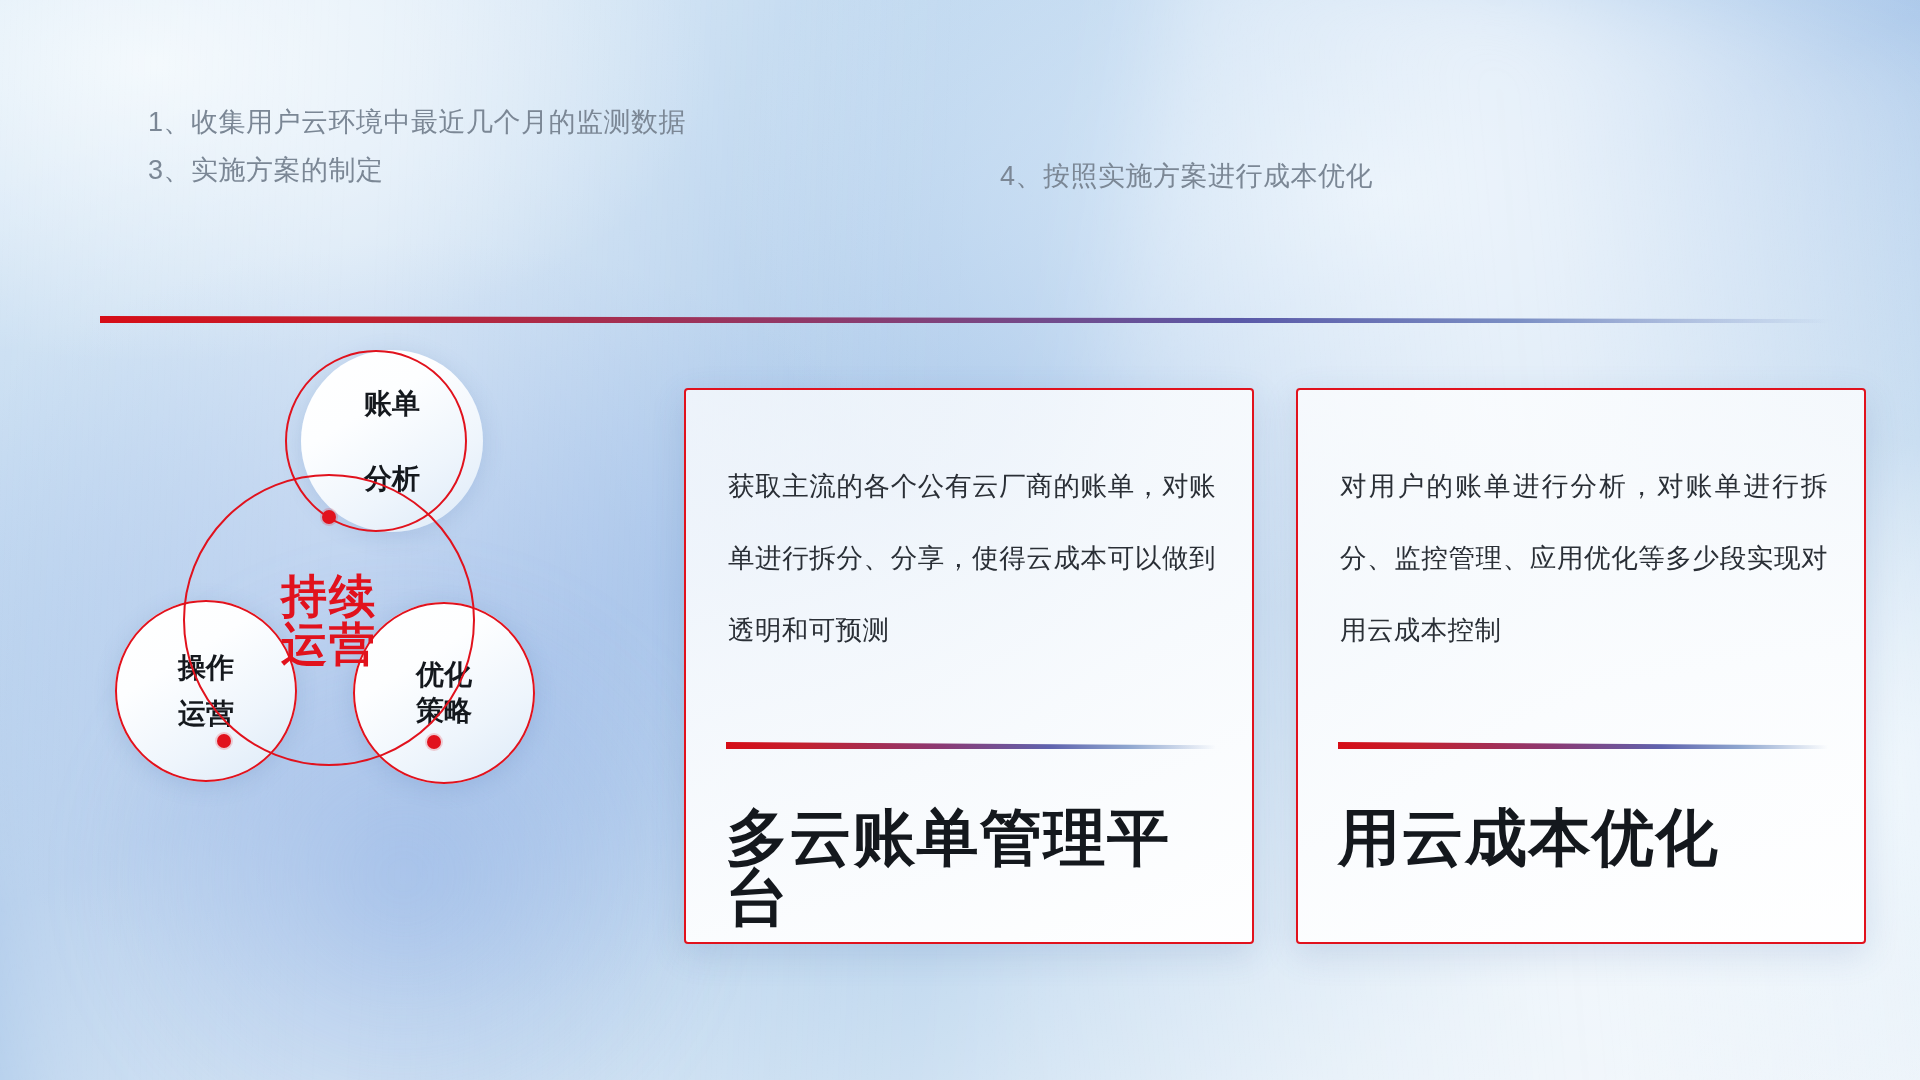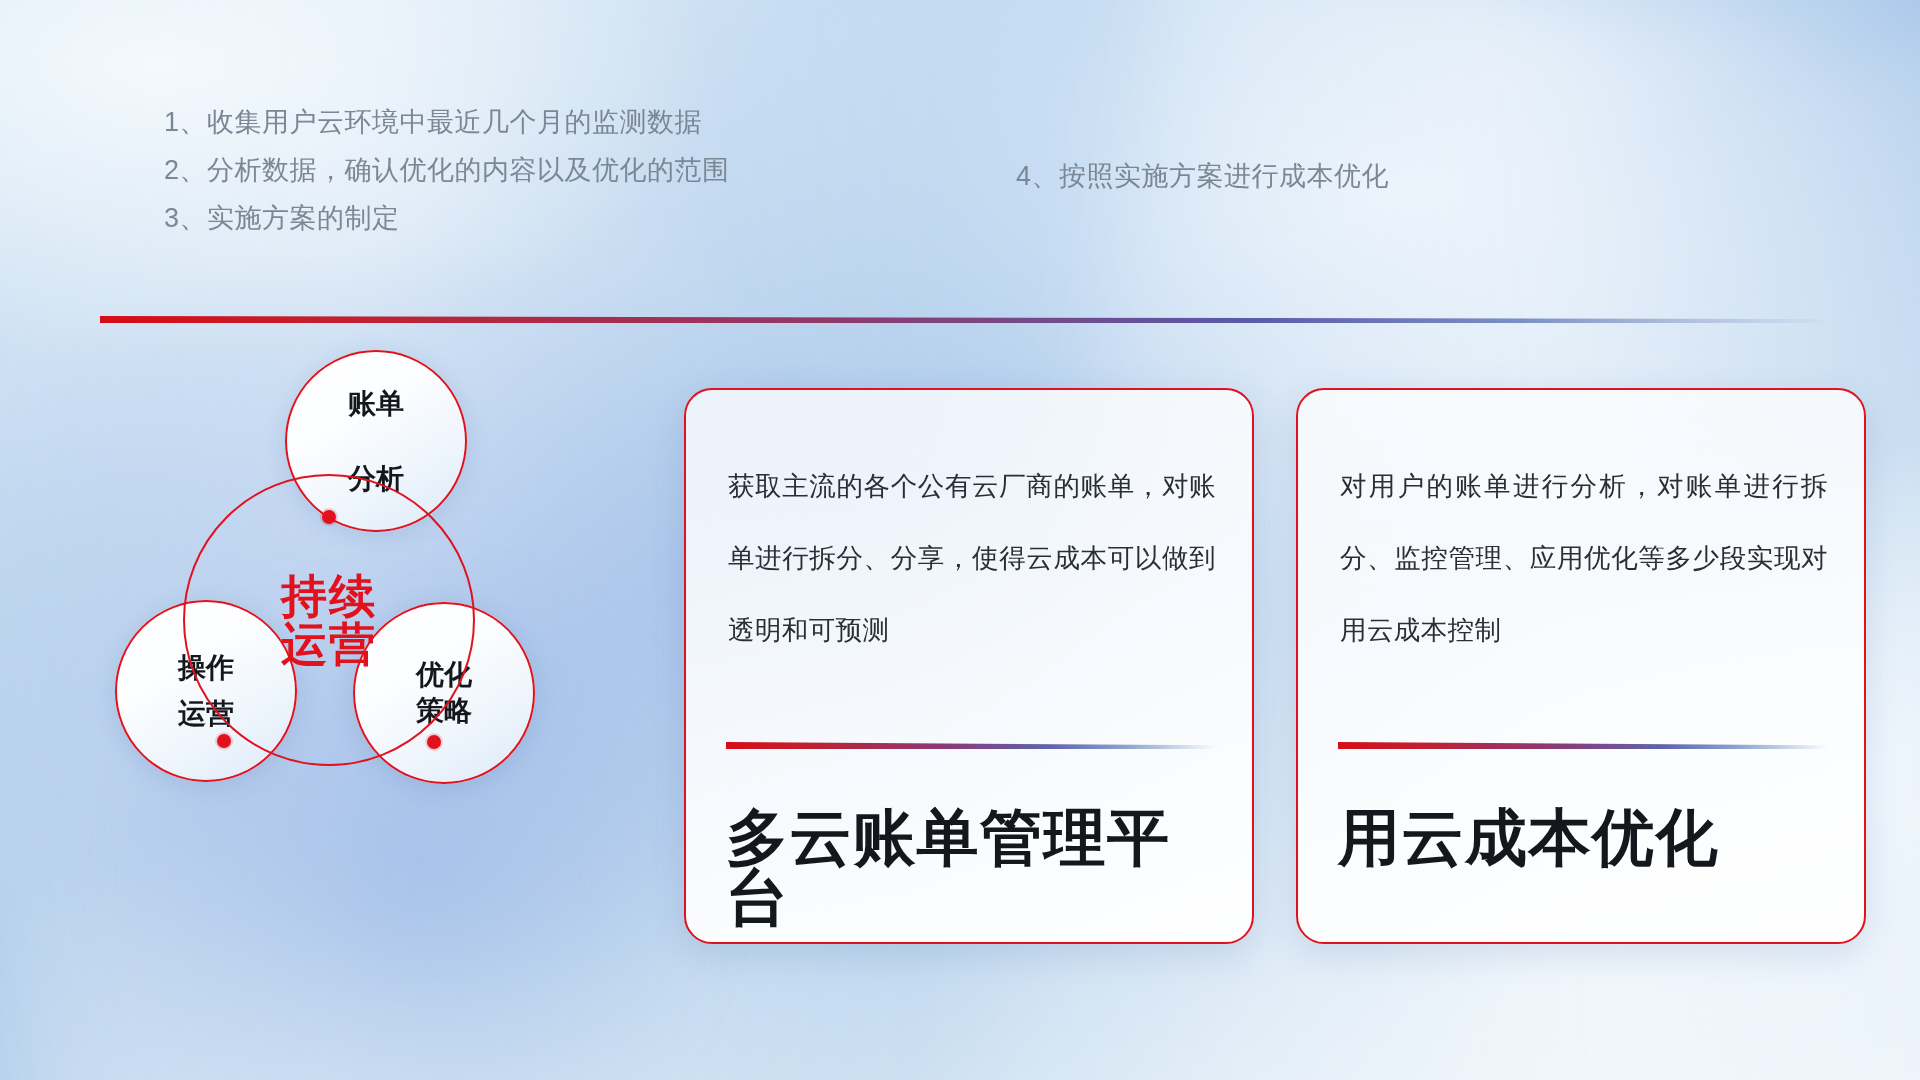--- a/index.html
+++ b/index.html
@@ -60,21 +60,21 @@
   .steps {
     position: absolute;
     color: #7b8795;
     font-size: 27px;
     line-height: 48px;
     letter-spacing: 0.5px;
     white-space: nowrap;
   }
   #steps-left  { left: 148px; top: 98px; }
   #steps-right { left: 1000px; top: 152px; }
-  .step-line { display: block; margin-left: 16px; }
+  .step-line { display: block; }
 
   
   #top-rule {
     position: absolute;
     left: 100px;
     top: 316px;
     width: 1730px;
     height: 7px;
     background: linear-gradient(90deg, #d60d17 0%, #c2202f 14%, #8e3a6b 42%, #5a5aa8 66%, #7b8fc4 82%, rgba(190,210,235,0.0) 100%);
     clip-path: polygon(0 0, 100% 44%, 100% 100%, 0 100%);
@@ -98,21 +98,21 @@
     color: #14181d;
     font-size: 28px;
     font-weight: 700;
     line-height: 36px;
     text-align: center;
     background:
       linear-gradient(148deg, #ffffff 0%, #fdfeff 34%, #eef5fc 68%, #dce9f7 100%);
     box-shadow: 0 4px 22px rgba(70,110,170,0.18);
   }
   .node span { display: block; }
-  #node-bill { left: 190px; top: 0px;   width: 182px; height: 182px; gap: 39px; }
+  #node-bill { left: 206px; top: 0px;   width: 182px; height: 182px; gap: 39px; }
   #node-ops  { left: 20px;  top: 250px; width: 182px; height: 182px; gap: 10px; }
   #node-opt  { left: 258px; top: 252px; width: 182px; height: 182px; }
 
   #center-ring {
     position: absolute;
     left: 88px;
     top: 124px;
     width: 292px;
     height: 292px;
     border-radius: 50%;
@@ -160,21 +160,21 @@
     text-align: center;
   }
   #venn-center-label span { display: block; }
 
   
   .card {
     position: absolute;
     top: 388px;
     width: 570px;
     height: 556px;
-    border-radius: 28px;
+    border-radius: 4px;
     border: 2px solid #e1121d;
     box-sizing: border-box;
     background: linear-gradient(165deg, rgba(255,255,255,0.74) 0%, rgba(250,252,254,0.90) 40%, rgba(255,255,255,0.97) 100%);
     box-shadow: 0 10px 34px rgba(60,100,160,0.16);
     overflow: hidden;
   }
   #card-1 { left: 684px; }
   #card-2 { left: 1296px; }
 
   .card-body {
@@ -214,21 +214,20 @@
 <body>
 
 <div id="bg">
   <div id="bg-sheen-a"></div>
   <div id="bg-sheen-b"></div>
   <div id="bg-sheen-c"></div>
 </div>
 
 <div class="steps" id="steps-left">
   <span class="step-line">1、收集用户云环境中最近几个月的监测数据</span>
-  <span class="step-line">2、分析数据，确认优化的内容以及优化的范围</span>
   <span class="step-line">3、实施方案的制定</span>
 </div>
 
 <div class="steps" id="steps-right">
   <span class="step-line">4、按照实施方案进行成本优化</span>
 </div>
 
 <div id="top-rule"></div>
 
 <div id="venn">

